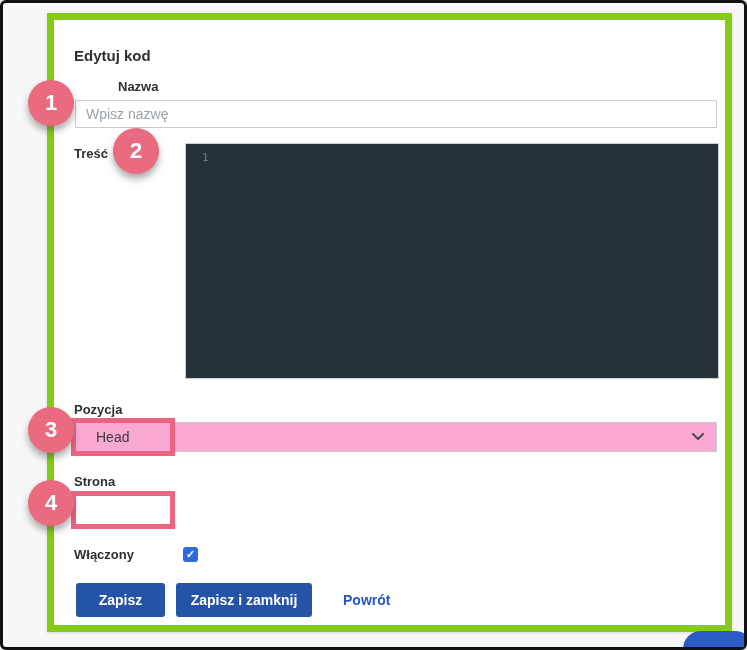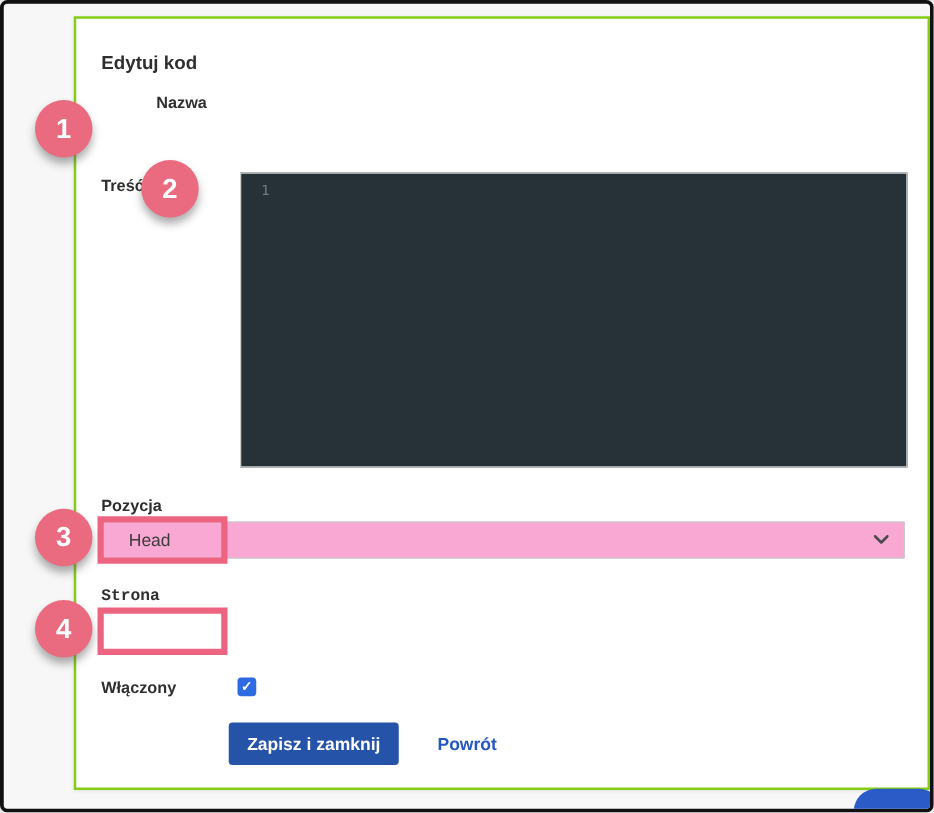--- a/index.html
+++ b/index.html
@@ -11,38 +11,38 @@
     width: 747px; height: 650px;
     border: 3px solid var(--frame_border, #111);
     border-radius: 6px;
     background: var(--page_bg, #f7f7f8);
     overflow: hidden;
   }
   .page { position: absolute; inset: 0; overflow: hidden; }
 
   .card {
     position: absolute;
-    left: 56px; top: 10px; width: 685px; height: 619px;
+    left: 44px; top: 10px; width: 685px; height: 619px;
     background: var(--card_bg, #fff);
-    border: 2px solid #84cc16;
+    border: 7px solid #84cc16;
     box-shadow: 0 1px 3px rgba(0,0,0,0.12);
   }
 
   .page-title {
     position: absolute; left: 20px; top: 27px;
     font-size: 15px; font-weight: bold; color: var(--label_text, #2f2f2f);
   }
   .lbl {
     position: absolute; left: 20px;
     font-size: 13px; font-weight: bold; color: var(--label_text, #2f2f2f);
   }
   .lbl-nazwa    { top: 59px; padding-left: 44px; }
   .lbl-tresc    { top: 126px; }
   .lbl-pozycja  { top: 382px; }
-  .lbl-strona   { top: 454px; font-family: Liberation Mono, monospace; }
+  .lbl-strona   { top: 454px; }
   .lbl-wlaczony { top: 527px; }
 
   .input-nazwa {
     position: absolute; left: 21px; top: 80px; width: 642px; height: 28px;
     border: 1px solid var(--border_gray, #c9c9c9); border-radius: 1px;
     font-family: "Liberation Sans", sans-serif;
     font-size: 14px; color: #333; padding: 0 10px; outline: none; background: #fff;
   }
   .input-nazwa::placeholder { color: var(--placeholder_text, #9aa0a6); opacity: 1; }
 
@@ -120,20 +120,21 @@
 <body>
 
 <div class="screen">
   <div class="page">
 
     <div class="card">
 
       <div class="page-title">Edytuj kod</div>
 
       <div class="lbl lbl-nazwa">Nazwa</div>
+      <input class="input-nazwa" type="text" placeholder="Wpisz nazwę" style="">
 
       <div class="lbl lbl-tresc">Treść</div>
       <div class="editor">
         <span class="ln">1</span>
       </div>
 
       <div class="lbl lbl-pozycja">Pozycja</div>
       <div class="select select-pozycja">
         <span>Head</span>
         <span class="chev">
@@ -145,20 +146,21 @@
       <div class="hl hl-pozycja"></div>
 
       <div class="lbl lbl-strona">Strona</div>
       <div class="hl hl-strona"></div>
 
       <div class="lbl lbl-wlaczony">Włączony</div>
       <div class="checkbox">
         <span>✓</span>
       </div>
 
+      <button class="btn btn-save">Zapisz</button>
       <button class="btn btn-save-close">Zapisz i zamknij</button>
       <a class="link-back">Powrót</a>
 
     </div>
 
     <div class="badge badge-1">
       <span>1</span>
     </div>
     <div class="badge badge-2">
       <span>2</span>

